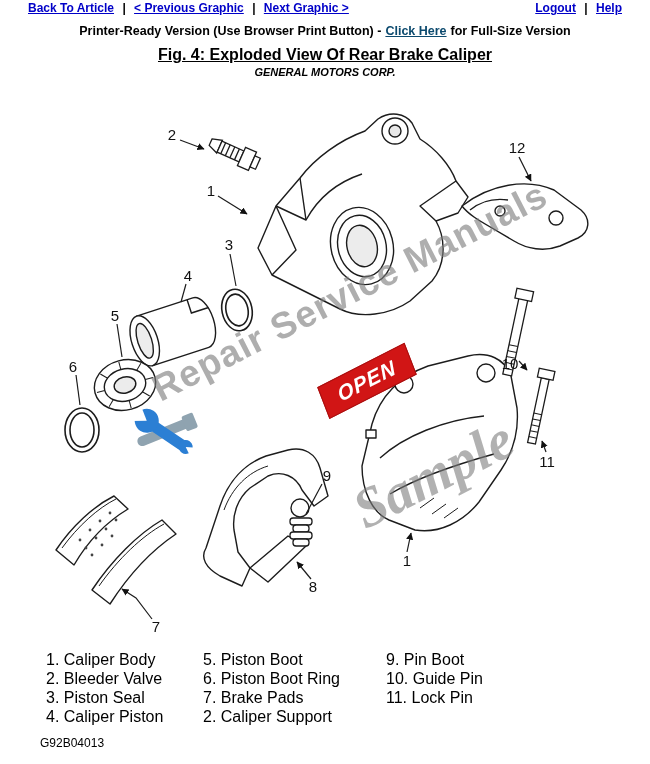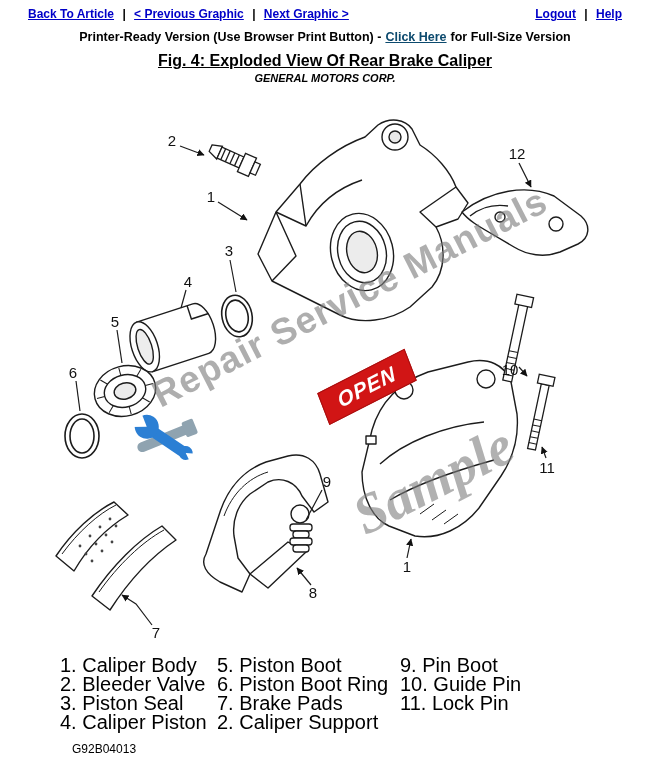--- a/index.html
+++ b/index.html
@@ -2,45 +2,45 @@
 <html><head>
 <meta charset="utf-8">
 <style>
   html,body{margin:0;padding:0;}
   body{
     width:650px;height:764px;background:#ffffff;
     font-family:"Liberation Sans", sans-serif;color:#000;
     position:relative;overflow:hidden;
   }
   .header{display:flex;justify-content:space-between;align-items:center;
-    padding:7px 28px 2px 28px;font-size:12px;font-weight:bold;}
+    padding:1px 28px 2px 28px;font-size:12px;font-weight:bold;}
   .header a{color:#0000c8;text-decoration:underline;cursor:pointer;white-space:nowrap;}
   .sep{color:#000;margin:0 5px;}
   .title-line{text-align:center;font-size:12.5px;font-weight:bold;margin-top:7px;}
   .title-line a{color:#0c4a6e;text-decoration:underline;cursor:pointer;margin:0 4px;}
   .fig-caption{text-align:center;font-size:16px;font-weight:bold;margin-top:8px;text-decoration:underline;}
   .brand{text-align:center;font-size:11px;font-weight:bold;margin-top:2px;font-style:italic;}
   .diagram{position:relative;width:650px;height:566px;}
   .diagram svg.art{position:absolute;left:0;top:0;}
   .wm{position:absolute;pointer-events:none;}
   .wm-line1{left:100px;top:193px;width:500px;text-align:center;
     transform:rotate(-27deg);font-size:37px;font-weight:bold;letter-spacing:1px;
     color:rgba(125,125,125,0.62);}
   .wm-line2{left:308px;top:364px;width:250px;text-align:center;
     transform:rotate(-27deg);font-size:56px;font-weight:bold;font-style:italic;
     font-family:"Liberation Serif", serif;color:rgba(125,125,125,0.60);}
   .wm-stamp{left:318px;top:286px;transform:rotate(-27deg) skewX(-6deg);
     background:#d11515;color:#fff;font-style:italic;font-weight:bold;
     font-size:21px;padding:4px 16px;letter-spacing:1px;border:1px solid #a50f0f;}
   .wm-tools{left:128px;top:322px;}
-  .legend{display:flex;padding-left:60px;font-size:20px;margin-top:6px;}
+  .legend{display:flex;padding-left:46px;font-size:16px;margin-top:6px;}
   .legend .col{line-height:19px;}
   .legend .col1{width:157px;}
   .legend .col2{width:183px;}
-  .footer-code{padding-left:72px;font-size:12px;margin-top:10px;}
+  .footer-code{padding-left:40px;font-size:12px;margin-top:10px;}
   text.callout{font-size:15px;fill:#111;}
 </style>
 </head>
 <body>
 
 <div class="header">
   <div class="nav-left">
     <a>Back To Article</a>
     <span class="sep">|</span>
     <a>&lt; Previous Graphic</a>

